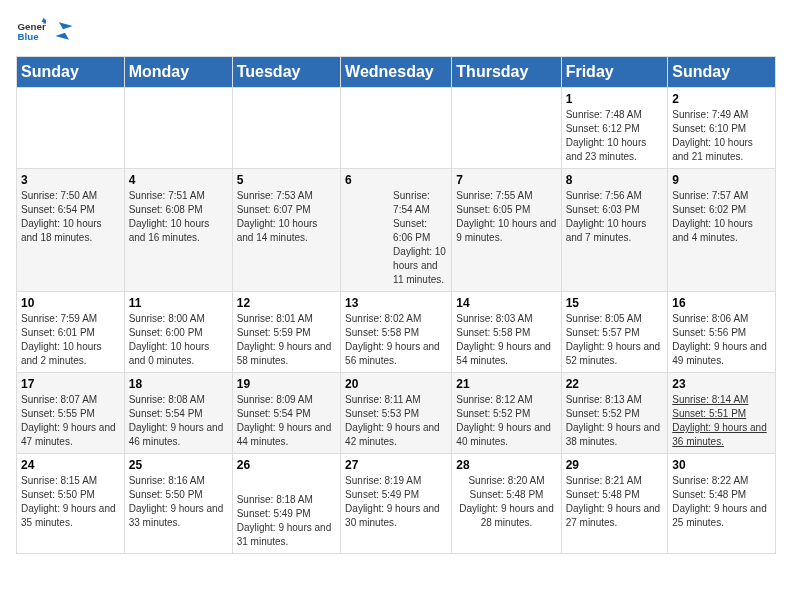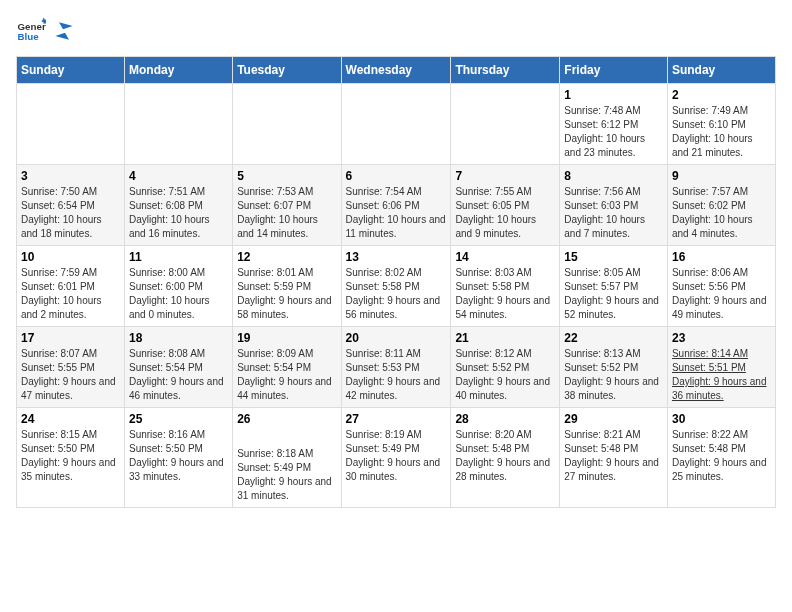--- a/index.html
+++ b/index.html
@@ -40,21 +40,21 @@
     table {
       width: 100%;
       border-collapse: collapse;
       font-size: 10.5px;
     }
     thead tr th {
       background-color: #2e6db4;
       color: #fff;
       padding: 6px 4px;
       text-align: left;
-      font-size: 12px;
+      font-size: 16px;
       border: 1px solid #ddd;
     }
     tbody tr td {
       border: 1px solid #ddd;
       vertical-align: top;
       padding: 4px;
       width: 113px;
       height: 80px;
     }
     tbody tr:nth-child(even) td {
@@ -149,21 +149,21 @@
 Daylight: 10 hours and 16 minutes.</div>
         </td>
         <td>
           <span class="day-number">5</span>
           <div class="day-info" style="white-space: pre-line;">Sunrise: 7:53 AM
 Sunset: 6:07 PM
 Daylight: 10 hours and 14 minutes.</div>
         </td>
         <td>
           <span class="day-number">6</span>
-          <div class="day-info" style="white-space: pre-line;">Sunrise: 7:54 AM
+          <div class="day-info" style="white-space: pre-line; margin-left: 48px;">Sunrise: 7:54 AM
 Sunset: 6:06 PM
 Daylight: 10 hours and 11 minutes.</div>
         </td>
         <td>
           <span class="day-number">7</span>
           <div class="day-info" style="white-space: pre-line;">Sunrise: 7:55 AM
 Sunset: 6:05 PM
 Daylight: 10 hours and 9 minutes.</div>
         </td>
         <td>
@@ -287,21 +287,21 @@
 Daylight: 9 hours and 31 minutes.</div>
         </td>
         <td>
           <span class="day-number">27</span>
           <div class="day-info" style="white-space: pre-line;">Sunrise: 8:19 AM
 Sunset: 5:49 PM
 Daylight: 9 hours and 30 minutes.</div>
         </td>
         <td>
           <span class="day-number">28</span>
-          <div class="day-info" style="white-space: pre-line;">Sunrise: 8:20 AM
+          <div class="day-info" style="white-space: pre-line; text-align: center;">Sunrise: 8:20 AM
 Sunset: 5:48 PM
 Daylight: 9 hours and 28 minutes.</div>
         </td>
         <td>
           <span class="day-number">29</span>
           <div class="day-info" style="white-space: pre-line;">Sunrise: 8:21 AM
 Sunset: 5:48 PM
 Daylight: 9 hours and 27 minutes.</div>
         </td>
         <td>

